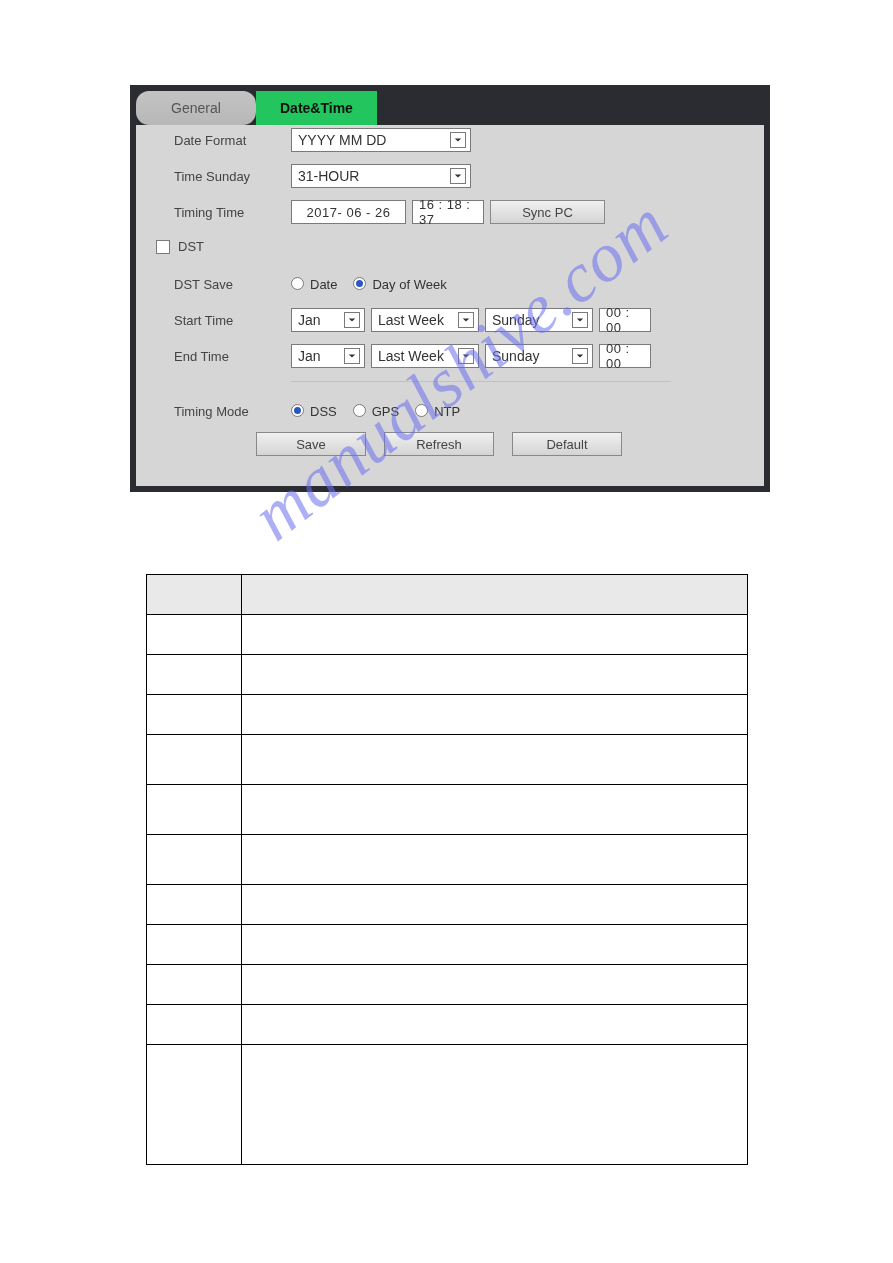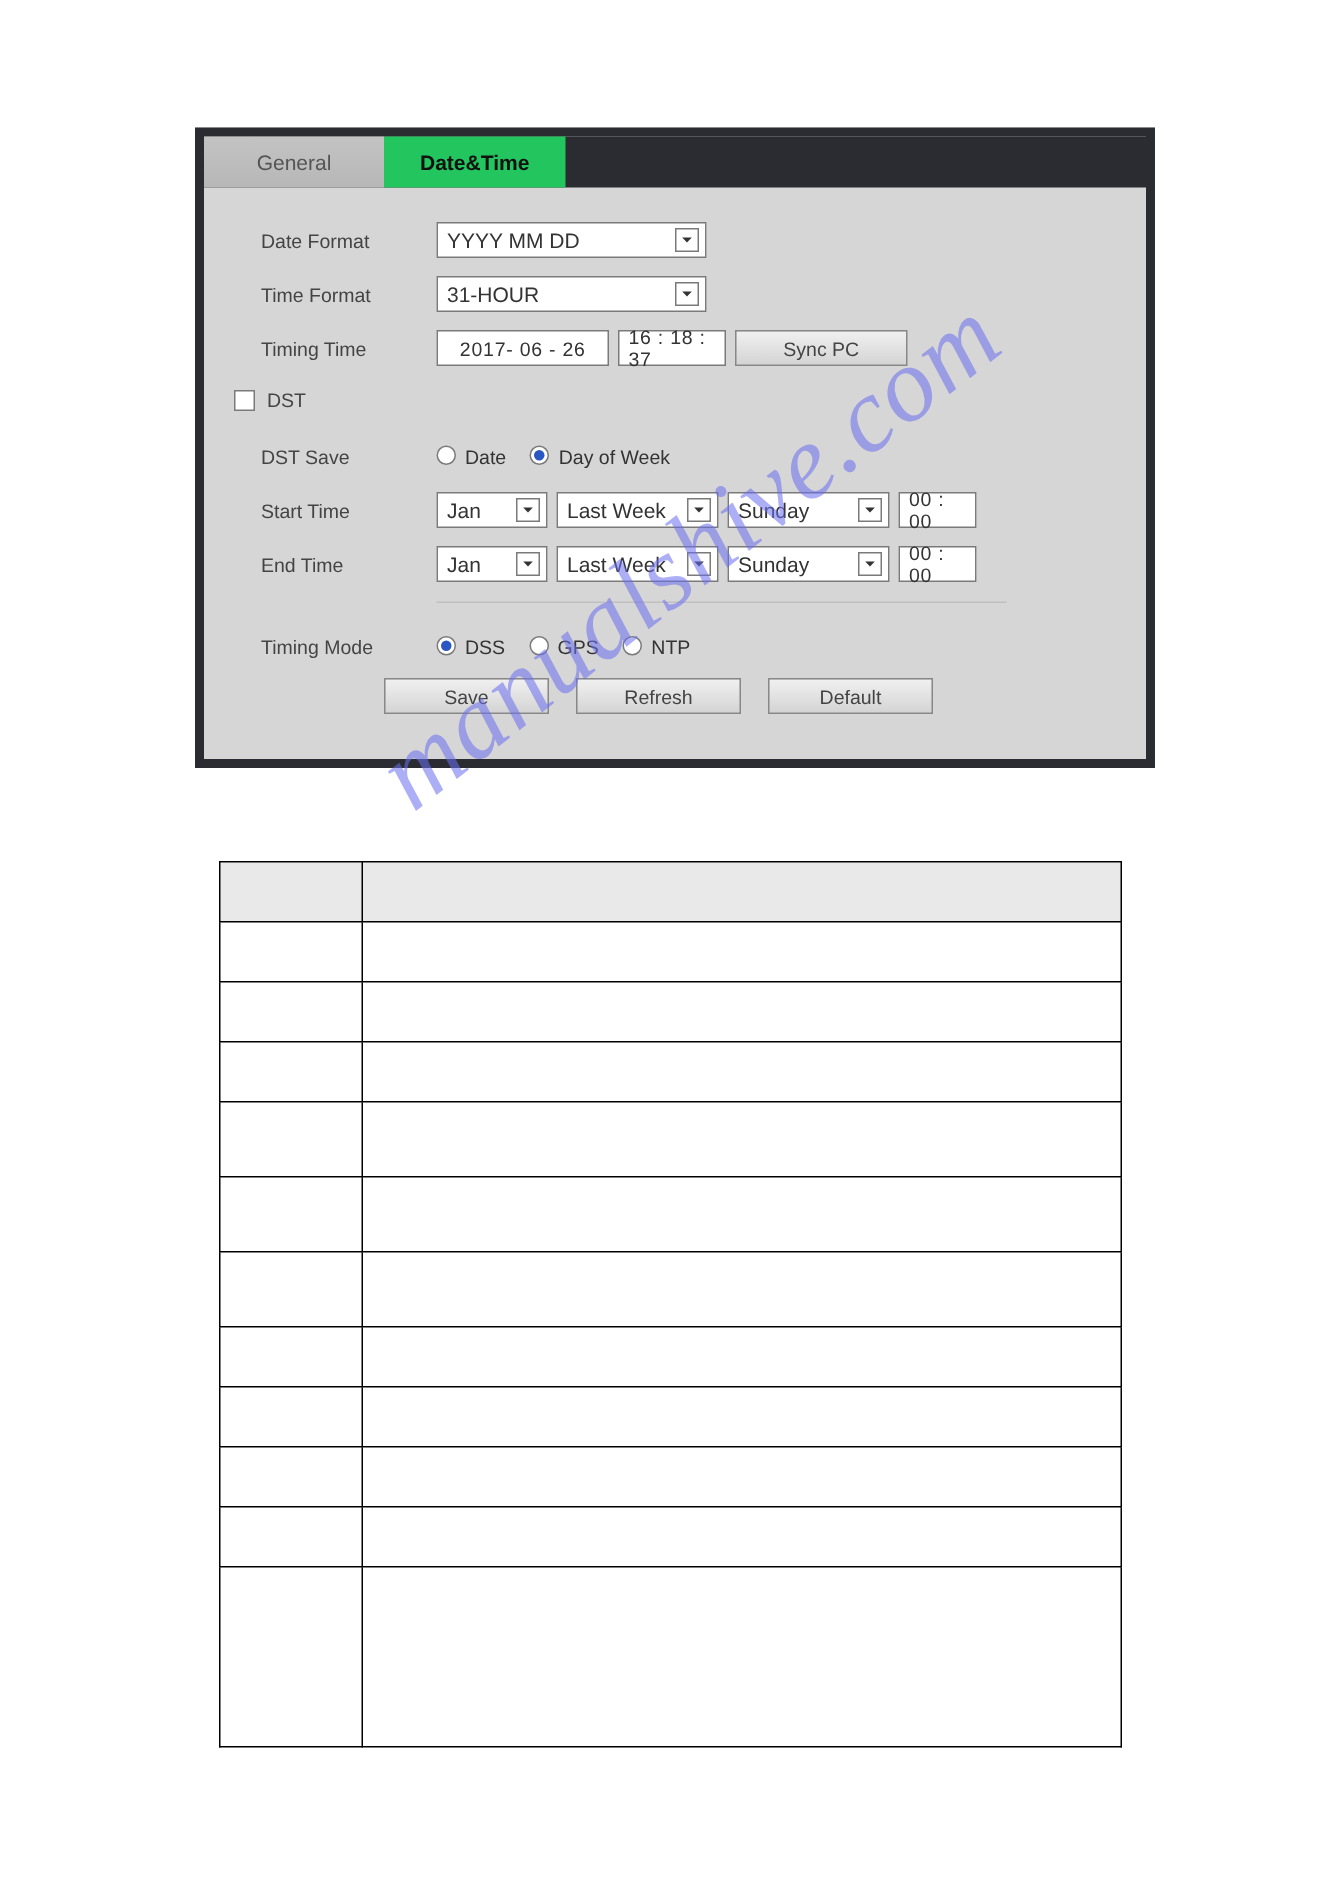--- a/index.html
+++ b/index.html
@@ -31,28 +31,29 @@
     line-height: 34px;
     padding: 0 24px;
     font-size: 14px;
     cursor: pointer;
     min-width: 120px;
     text-align: center;
   }
   .tab-inactive {
     background: linear-gradient(#c3c3c3,#b7b7b7);
     color: #555;
+    border-radius: 13px;
   }
   .tab-active {
     background: #22c55e;
     color: #111;
     font-weight: bold;
   }
   .panel {
-    padding: 20px 20px 30px 20px;
+    padding: 0 20px 30px 20px;
   }
   .row {
     display: flex;
     align-items: center;
     min-height: 30px;
     margin-bottom: 6px;
   }
   .label-col {
     width: 135px;
     color: #444;
@@ -198,21 +199,21 @@
           <span class="arrow">
               <svg viewBox="0 0 10 10">
                 <path d="M1 3 L5 7 L9 3 Z" fill="#333"></path>
               </svg>
             </span>
         </div>
       </div>
     </div>
 
     <div class="row">
-      <div class="label-col indent">Time Format</div>
+      <div class="label-col indent">Time Sunday</div>
       <div class="field-col">
         <div class="select" style="width:180px">
           <span class="sel-val">31-HOUR</span>
           <span class="arrow">
               <svg viewBox="0 0 10 10">
                 <path d="M1 3 L5 7 L9 3 Z" fill="#333"></path>
               </svg>
             </span>
         </div>
       </div>

